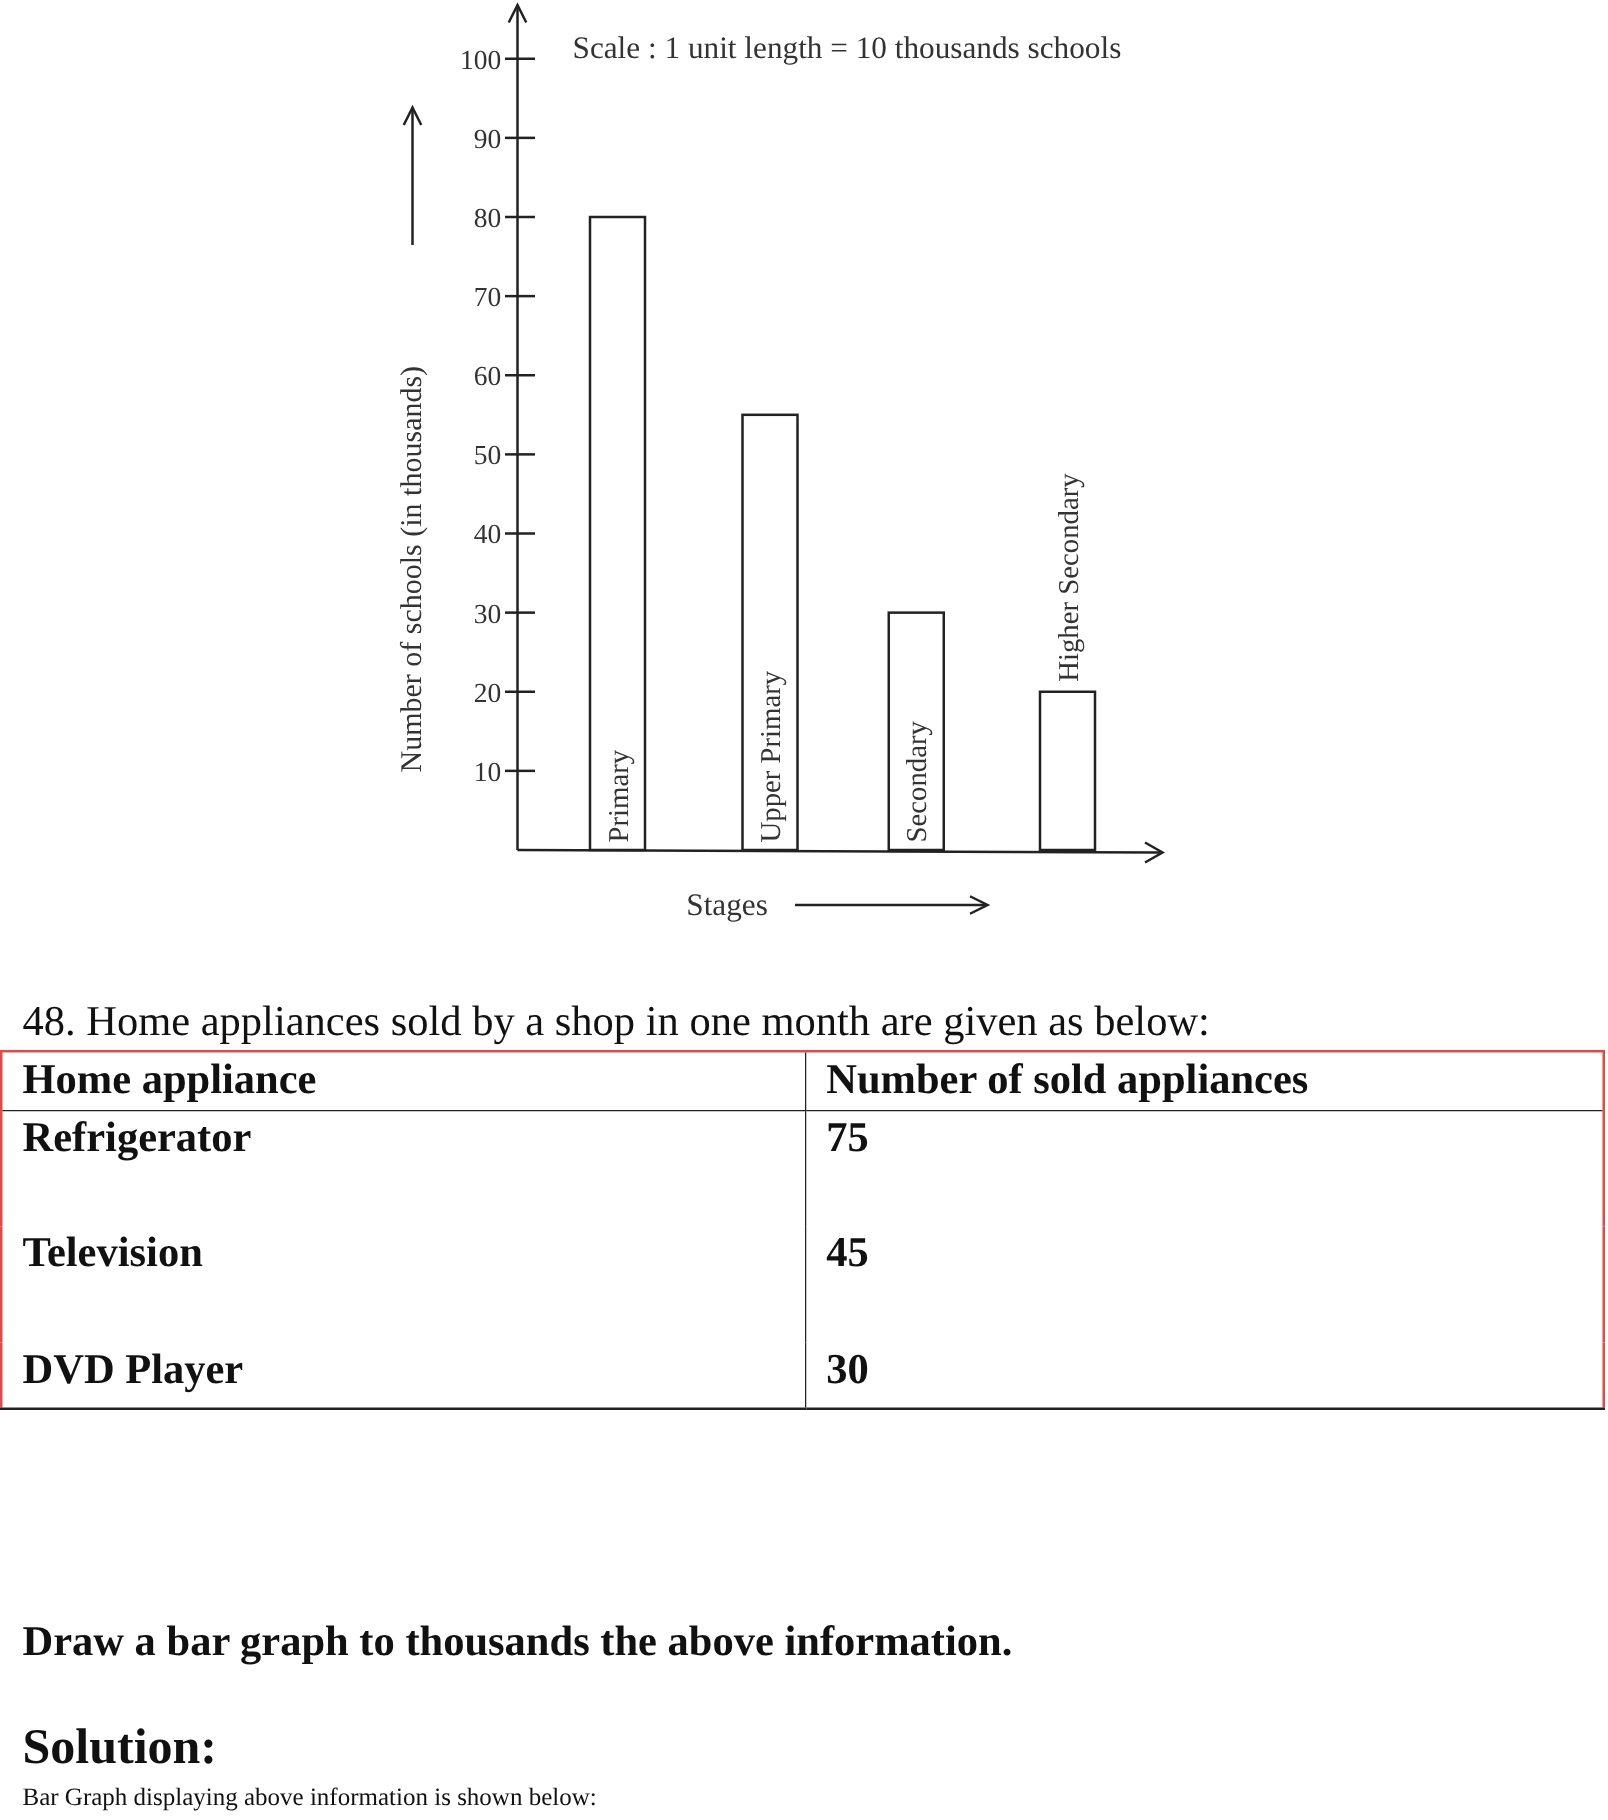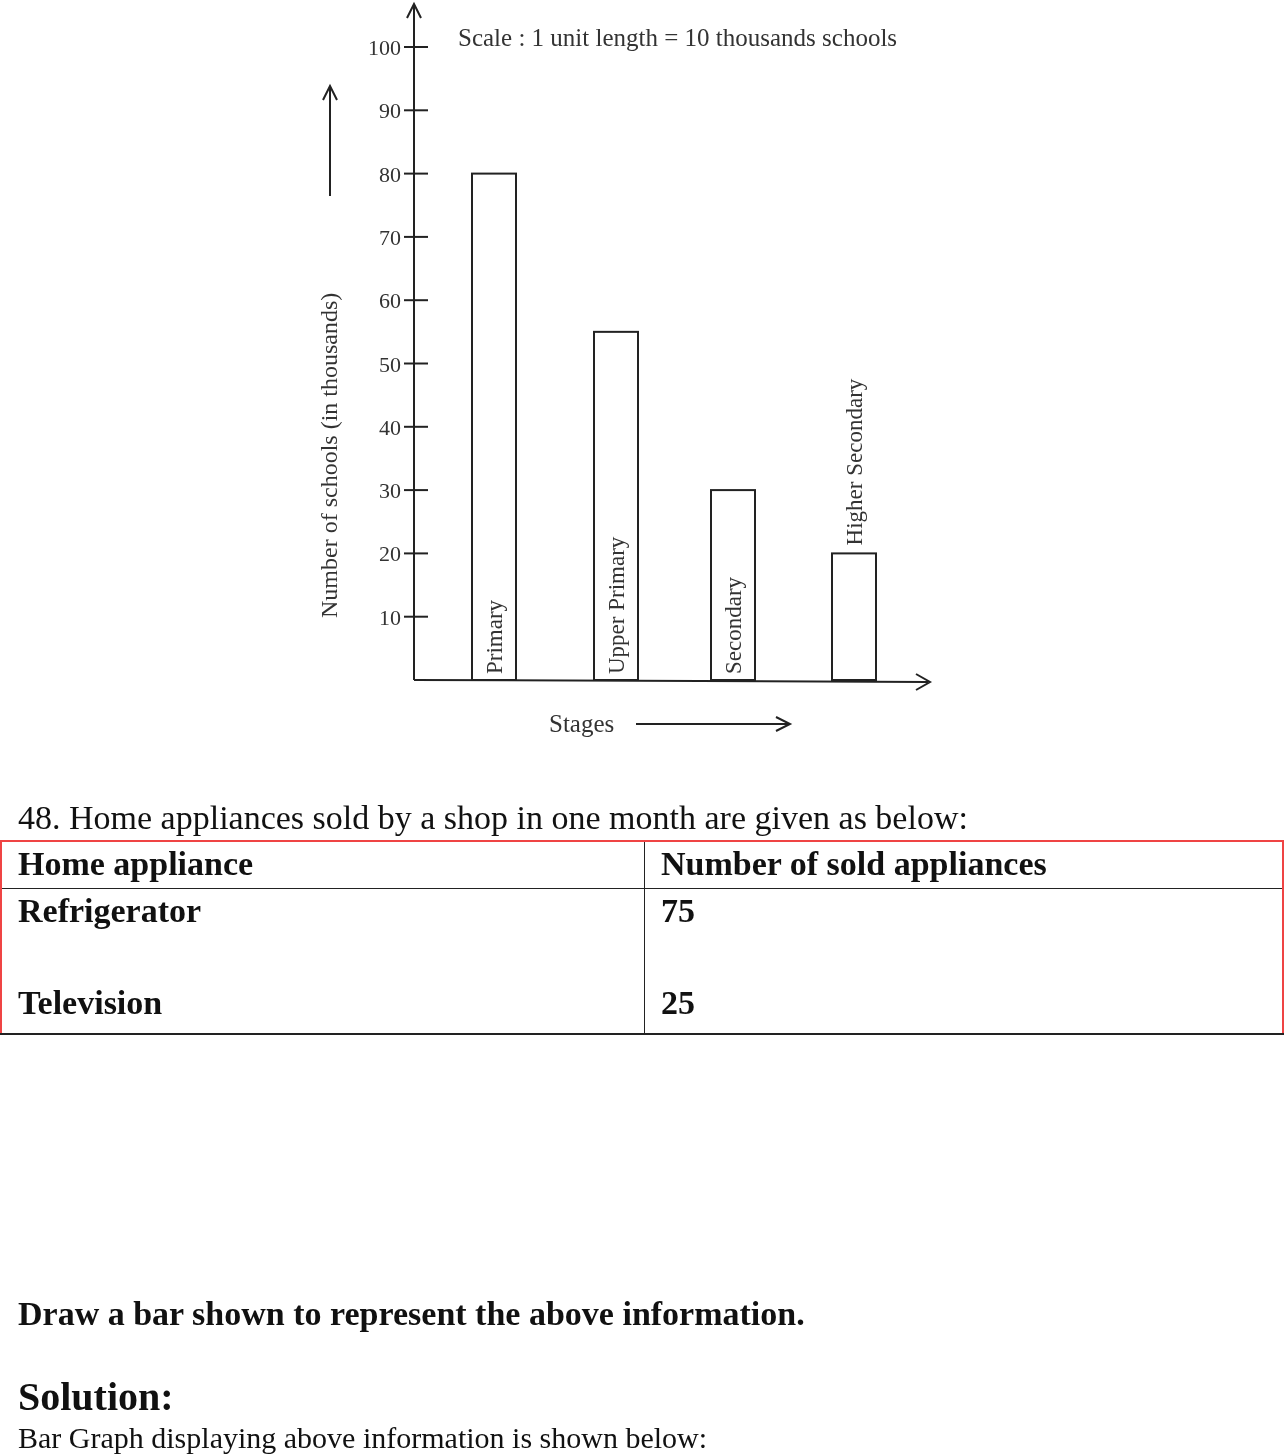--- a/index.html
+++ b/index.html
@@ -11,21 +11,21 @@
   table.appl { position:absolute; left:0; top:840px; width:1284px; border-collapse:collapse; border:2px solid #ef4444; }
   table.appl th, table.appl td { border:1.5px solid #222; text-align:left; vertical-align:top;
        font-size:34px; font-weight:bold; padding:2px 16px; line-height:40px; }
   table.appl th { height:42px; }
   table.appl td.c1 { width:610px; }
   table.appl tbody tr td { border-top:none; border-bottom:none; height:89px; }
   table.appl tbody tr:first-child td { border-top:1.5px solid #222; height:88px; }
   table.appl tbody tr:last-child td { border-bottom:2px solid #222; height:48px; }
   .instr { position:absolute; left:18px; top:1294px; font-size:34px; font-weight:bold; line-height:40px; white-space:nowrap; }
   .sol { position:absolute; left:18px; top:1377px; font-size:40px; font-weight:bold; line-height:40px; }
-  .sol-text { position:absolute; left:18px; top:1420px; font-size:30px; line-height:36px; white-space:nowrap; }
+  .sol-text { position:absolute; left:18px; top:1420px; font-size:20px; line-height:36px; white-space:nowrap; }
 </style>
 </head>
 <body>
 
 <svg id="chart" viewBox="0 0 1286 760" xmlns="http://www.w3.org/2000/svg">
 
   <g stroke="#222" stroke-width="2" fill="none">
     <line x1="414" y1="680" x2="414" y2="6"></line>
     <polyline points="407,18 414,4 421,18"></polyline>
   </g>
@@ -90,20 +90,24 @@
       <th>Number of sold appliances</th>
     </tr>
   </thead>
   <tbody>
     <tr>
       <td class="c1">Refrigerator</td>
       <td>75</td>
     </tr>
     <tr>
       <td class="c1">Television</td>
-      <td>25</td>
+      <td>45</td>
+    </tr>
+    <tr>
+      <td class="c1">DVD Player</td>
+      <td>30</td>
     </tr>
   </tbody>
 </table>
 
-<div class="instr">Draw a bar shown to represent the above information.</div>
+<div class="instr">Draw a bar graph to thousands the above information.</div>
 <div class="sol">Solution:</div>
 <div class="sol-text">Bar Graph displaying above information is shown below:</div>
 
 </body></html>

